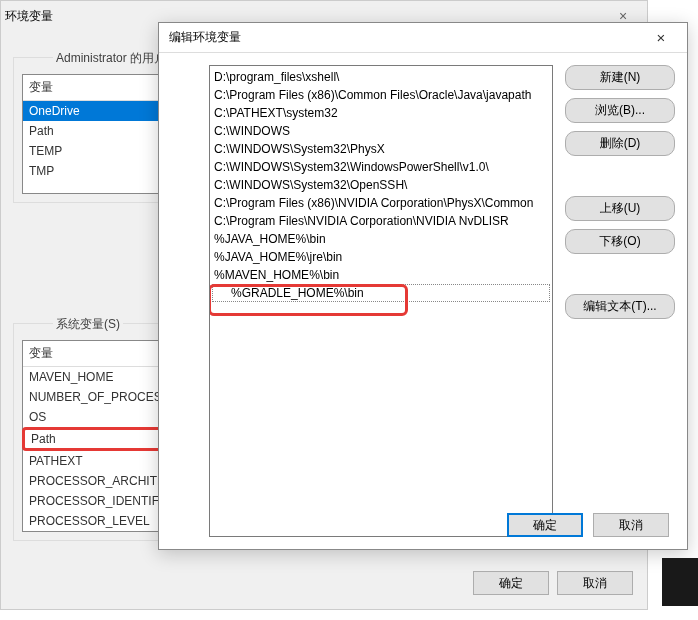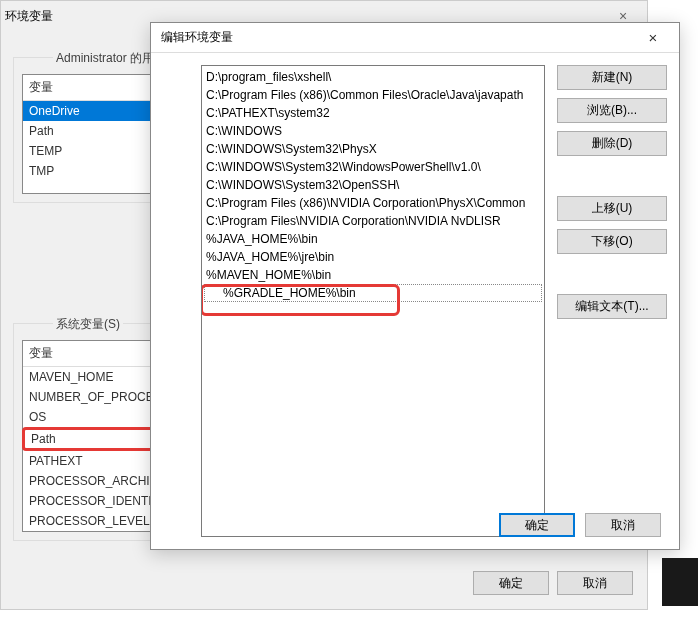--- a/index.html
+++ b/index.html
@@ -15,32 +15,32 @@
     .list-box { background: #fff; border: 1px solid #888; margin-top: 8px; min-height: 120px; }
     .list-header { background: #fff; border-bottom: 1px solid #ddd; padding: 4px 6px; color: #333; }
     .list-row { padding: 3px 6px; color: #333; }
     .list-row.selected { background: #0078d7; color: #fff; }
     .list-row.highlight-red { border: 3px solid #e53935; border-radius: 4px; margin: 0 -1px; padding: 2px 6px; }
     
     .parent-buttons { position: absolute; bottom: 14px; right: 14px; display: flex; gap: 8px; }
     .btn { min-width: 76px; height: 24px; background: #e1e1e1; border: 1px solid #adadad; color: #000; display: flex; align-items: center; justify-content: center; cursor: pointer; }
     .btn.primary { border: 2px solid #0078d7; }
     
-    .dialog { position: absolute; top: 22px; left: 150px; width: 530px; height: 528px; background: #fff; border: 1px solid #888; box-shadow: 0 4px 18px rgba(0,0,0,0.2); }
+    .dialog { position: absolute; top: 22px; left: 158px; width: 530px; height: 528px; background: #fff; border: 1px solid #888; box-shadow: 0 4px 18px rgba(0,0,0,0.2); }
     .dialog-titlebar { height: 30px; display: flex; align-items: center; justify-content: space-between; padding: 0 6px 0 10px; border-bottom: 1px solid #ddd; }
     .dialog-close { width: 40px; height: 24px; display: flex; align-items: center; justify-content: center; font-size: 15px; color: #333; cursor: pointer; }
     
     .dialog-body { display: flex; padding: 12px; gap: 12px; height: calc(100% - 30px); margin-left: 38px; }
     .path-list { flex: 1; border: 1px solid #7a7a7a; background: #fff; padding: 2px 0; overflow: hidden; position: relative; }
     .path-row { padding: 2px 4px; color: #000; white-space: nowrap; }
     .path-row.edit-row { margin: 0 2px; border: 1px dotted #888; padding: 1px 18px; }
     .red-box { position: absolute; border: 3px solid #e53935; border-radius: 6px; pointer-events: none; }
     
     .side-buttons { width: 110px; display: flex; flex-direction: column; gap: 8px; }
-    .side-buttons .btn { width: 100%; height: 25px; font-size: 12px; }
+    .side-buttons .btn { width: 100%; height: 25px; font-size: 12px; border-radius: 10px; }
     .side-buttons .spacer { height: 24px; }
     
     .dialog-footer-btns { position: absolute; bottom: 12px; right: 18px; display: flex; gap: 10px; }
     
     .dark-strip { position: absolute; right: 0; top: 558px; width: 36px; height: 48px; background: #191919; }
   </style>
 </head>
 <body>
 
 <div class="parent-window">

